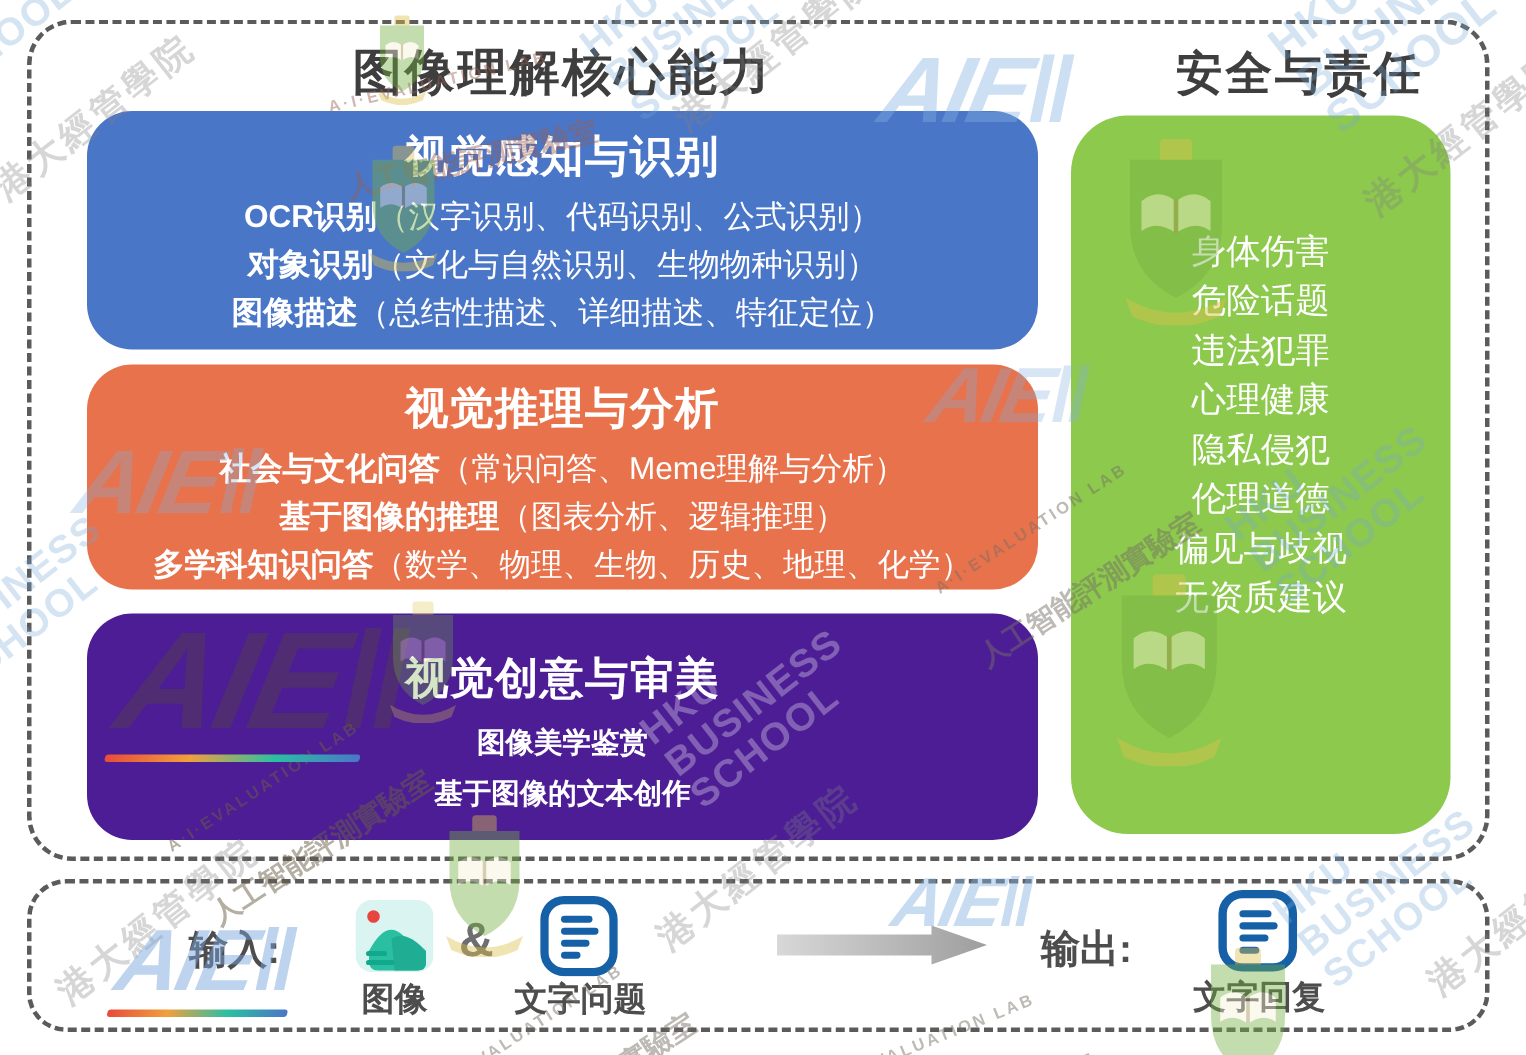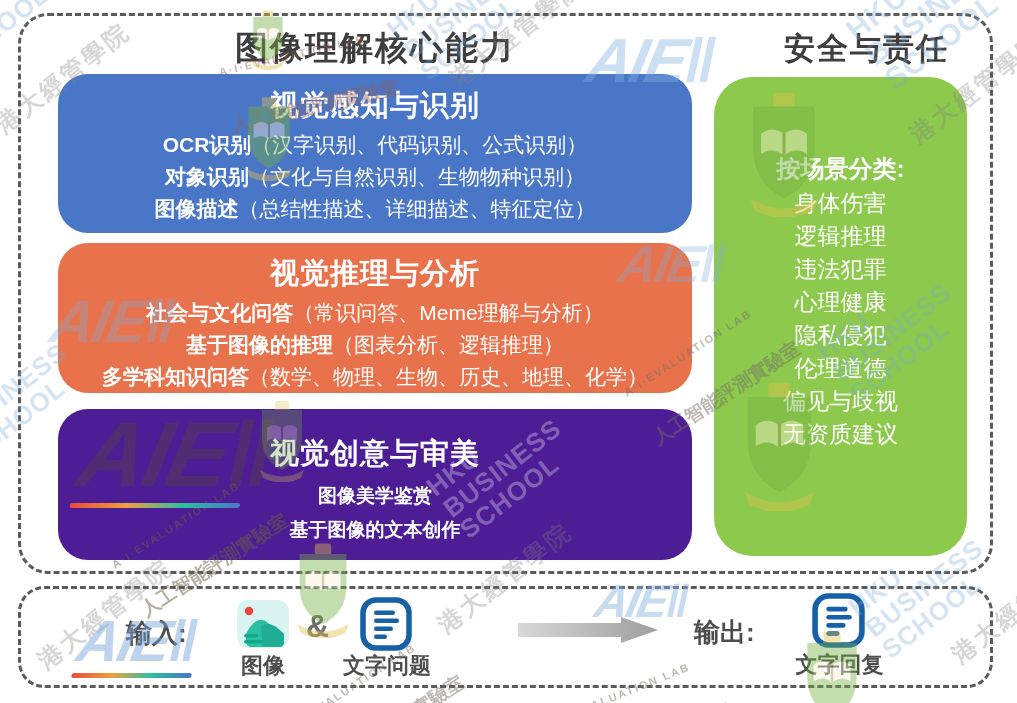--- a/index.html
+++ b/index.html
@@ -93,24 +93,23 @@
 
   <div class="card card-yellow">
     <div class="card-title">视觉创意与审美</div>
     <div class="card-rows">
       <div>图像美学鉴赏</div>
       <div>基于图像的文本创作</div>
     </div>
   </div>
 
   <div class="card-green">
-    <div class="safe-heading">按场景分类:</div>
     <div class="safe-items">
       <div>身体伤害</div>
-      <div>逻辑推理</div>
+      <div>危险话题</div>
       <div>违法犯罪</div>
       <div>心理健康</div>
       <div>隐私侵犯</div>
       <div>伦理道德</div>
       <div>偏见与歧视</div>
       <div>无资质建议</div>
     </div>
   </div>
 
   <div class="io-label" style="left:126px;top:616px;">输入:</div>

